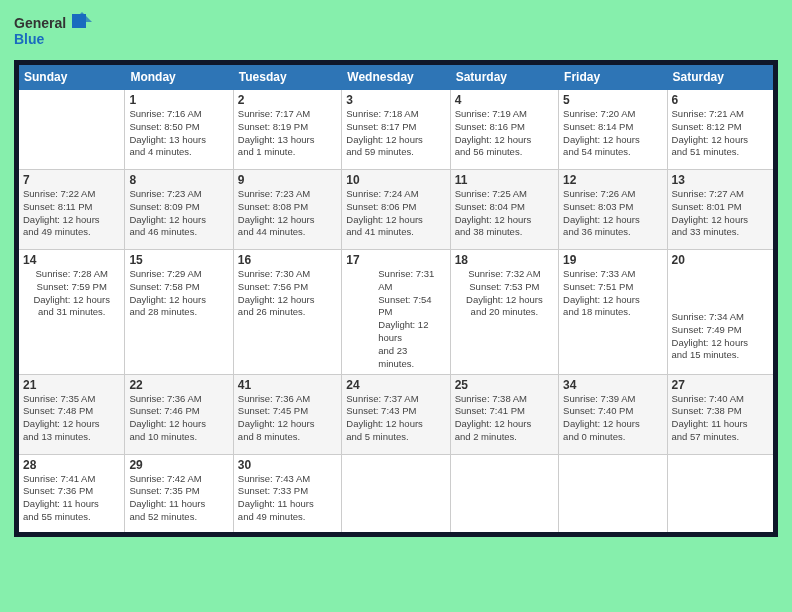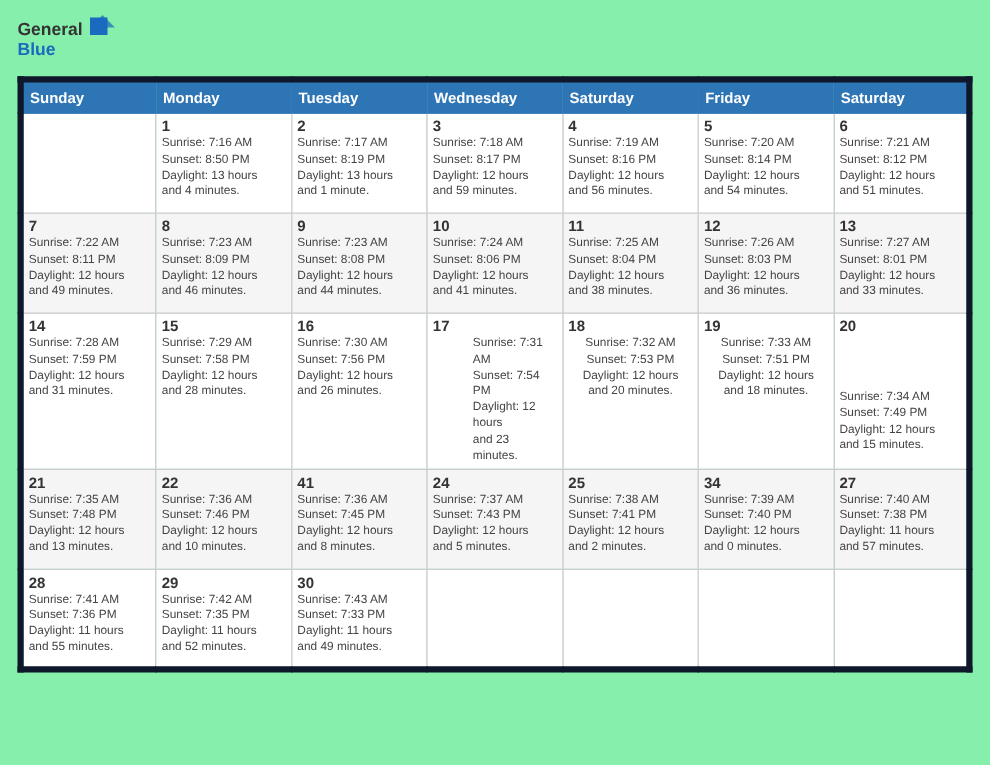--- a/index.html
+++ b/index.html
@@ -202,21 +202,21 @@
             <span class="day-num">13</span>
             <div class="day-info" style="white-space: pre-line;">Sunrise: 7:27 AM
 Sunset: 8:01 PM
 Daylight: 12 hours
 and 33 minutes.</div>
           </td>
         </tr>
         <tr>
           <td>
             <span class="day-num">14</span>
-            <div class="day-info" style="white-space: pre-line;">Sunrise: 7:28 AM
+            <div class="day-info" style="white-space: pre-line; text-align: center;">Sunrise: 7:28 AM
 Sunset: 7:59 PM
 Daylight: 12 hours
 and 31 minutes.</div>
           </td>
           <td>
             <span class="day-num">15</span>
             <div class="day-info" style="white-space: pre-line;">Sunrise: 7:29 AM
 Sunset: 7:58 PM
 Daylight: 12 hours
 and 28 minutes.</div>
@@ -237,21 +237,21 @@
           </td>
           <td>
             <span class="day-num">18</span>
             <div class="day-info" style="white-space: pre-line; text-align: center;">Sunrise: 7:32 AM
 Sunset: 7:53 PM
 Daylight: 12 hours
 and 20 minutes.</div>
           </td>
           <td>
             <span class="day-num">19</span>
-            <div class="day-info" style="white-space: pre-line; text-align: center;">Sunrise: 7:33 AM
+            <div class="day-info" style="white-space: pre-line;">Sunrise: 7:33 AM
 Sunset: 7:51 PM
 Daylight: 12 hours
 and 18 minutes.</div>
           </td>
           <td>
             <span class="day-num">20</span>
             <div class="day-info" style="white-space: pre-line; margin-top: 44px;">Sunrise: 7:34 AM
 Sunset: 7:49 PM
 Daylight: 12 hours
 and 15 minutes.</div>

